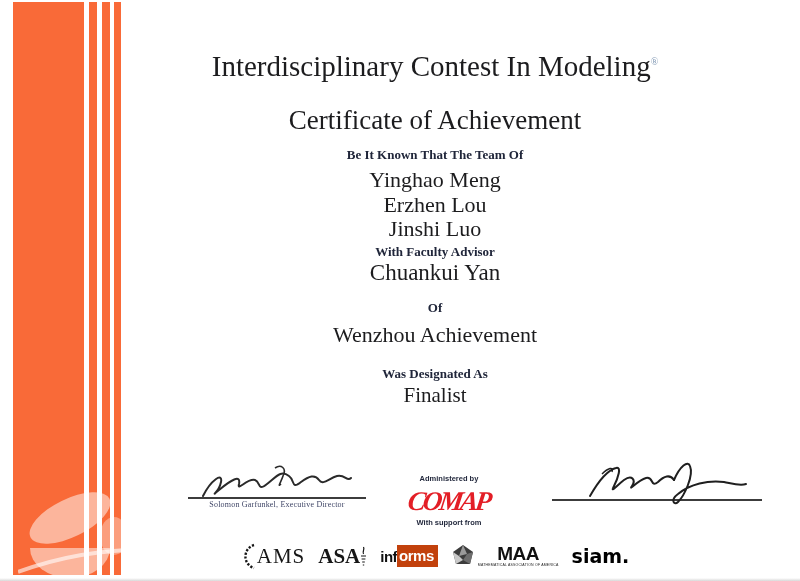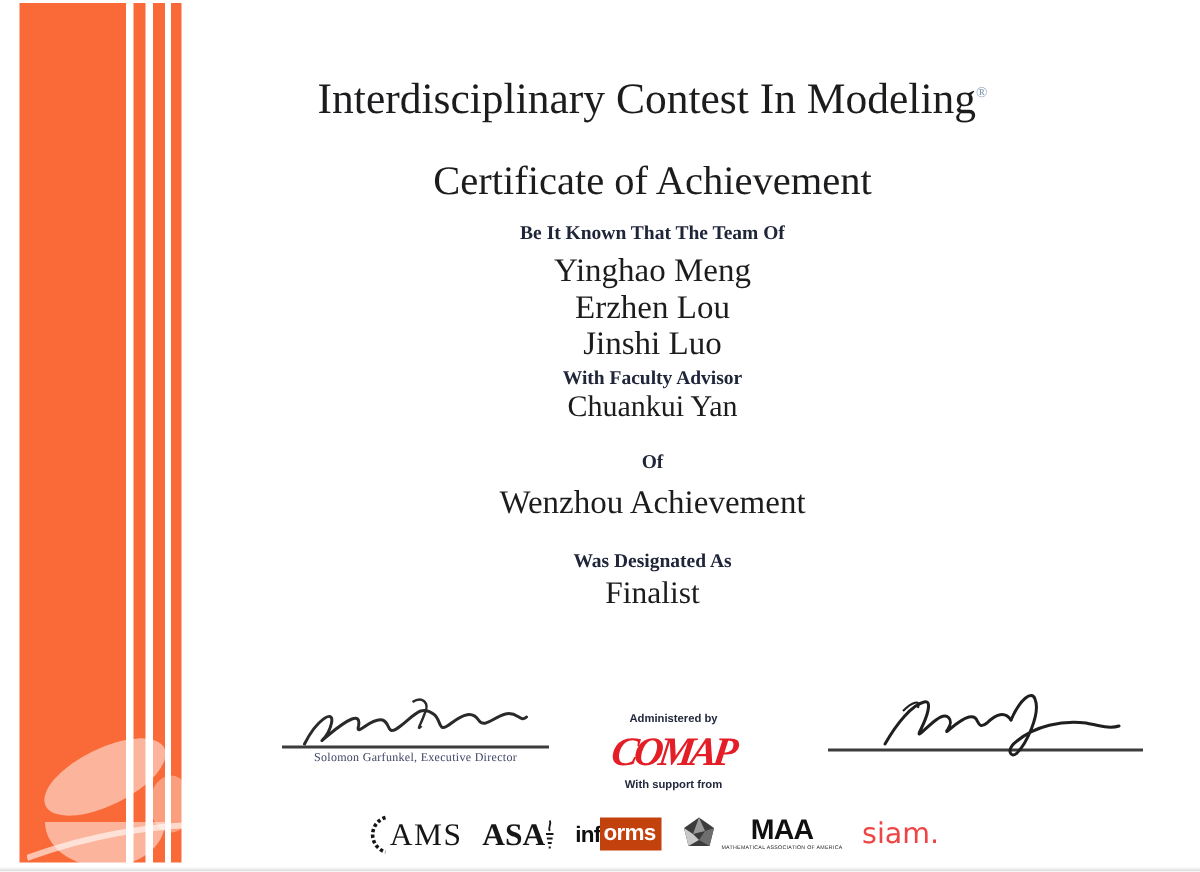--- a/index.html
+++ b/index.html
@@ -23,21 +23,21 @@
   .t-year     { top: 16px;  font-size: 24px; }
   .t-title    { top: 50px;  font-size: 29px; }
   .t-subtitle { top: 105px;  font-size: 27px; }
   .reg-mark { font-size: 10px; vertical-align: super; color: #7e96b2; }
   .t-small { font-weight: bold; font-size: 13px; color: #20263a; }
   .t-intro     { top: 147px; }
   .t-member1   { top: 167px; font-size: 22px; }
   .t-member2   { top: 192px; font-size: 22px; }
   .t-member3   { top: 216px; font-size: 22px; }
   .t-advlabel  { top: 244px; }
-  .t-advisor   { top: 260px; font-size: 20px; }
+  .t-advisor   { top: 260px; font-size: 23px; }
   .t-of        { top: 300px; }
   .t-univ      { top: 322px; font-size: 22px; }
   .t-deslabel  { top: 366px; }
   .t-finalist  { top: 383px; font-size: 21px; }
 
   
   .sig { position: absolute; text-align: center; }
   .sig-left  { left: 188px; top: 460px; width: 178px; }
   .sig-right { left: 552px; top: 456px; width: 210px; }
   .sig svg { display: block; margin: 0 auto; }
@@ -63,22 +63,22 @@
   .ams { font-family: "Liberation Serif", serif; font-size: 21px; color: #161616; letter-spacing: 1px; }
   .ams svg { margin-right: 1px; }
   .asa { font-family: "Liberation Serif", serif; font-size: 21px; font-weight: 600; color: #161616; }
   .informs { font-size: 15px; font-weight: bold; letter-spacing: -0.5px; }
   .informs .inf { color: #101010; }
   .informs .orms { background: #c2410c; color: #ffffff; padding: 2px 4px 3px 2px; }
   .maa { gap: 3px; }
   .maa-txt { display: flex; flex-direction: column; align-items: center; line-height: 1; }
   .maa-label { font-size: 19px; font-weight: bold; color: #101010; letter-spacing: -0.5px; }
   .maa-caption { font-size: 3.5px; color: #222; letter-spacing: 0.2px; margin-top: 1px; }
-  .siam { font-family: "DejaVu Sans", sans-serif; font-size: 19px; font-weight: normal;
-          color: #ef4444; letter-spacing: 0px; }
+  .siam { font-family: "DejaVu Sans", sans-serif; font-size: 19px; font-weight: bold;
+          color: #000000; letter-spacing: 0px; }
 
   .bottom-edge { position: absolute; left: 0; right: 0; bottom: 0; height: 3px;
                  background: linear-gradient(#ffffff, #d8d8d8); }
 </style>
 </head>
 <body>
 
 <div class="page">
 
   <div class="bar bar-main"></div>

